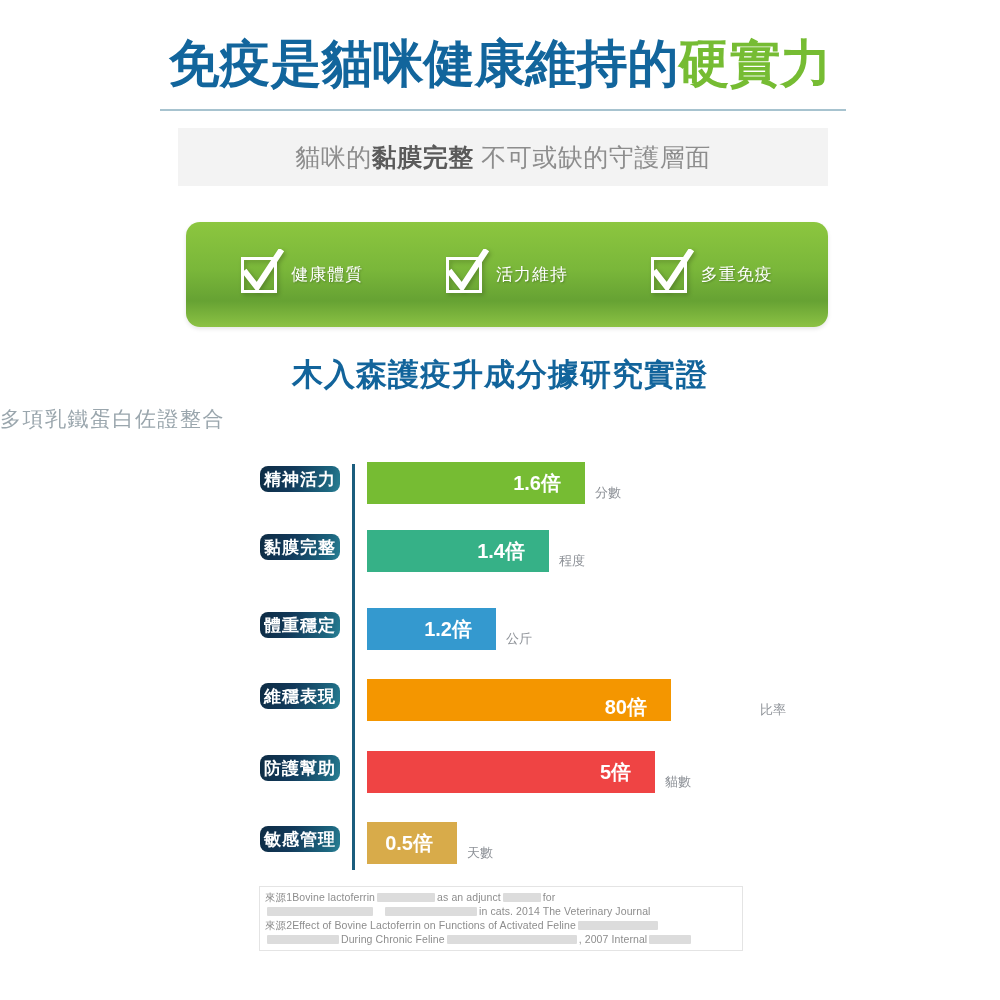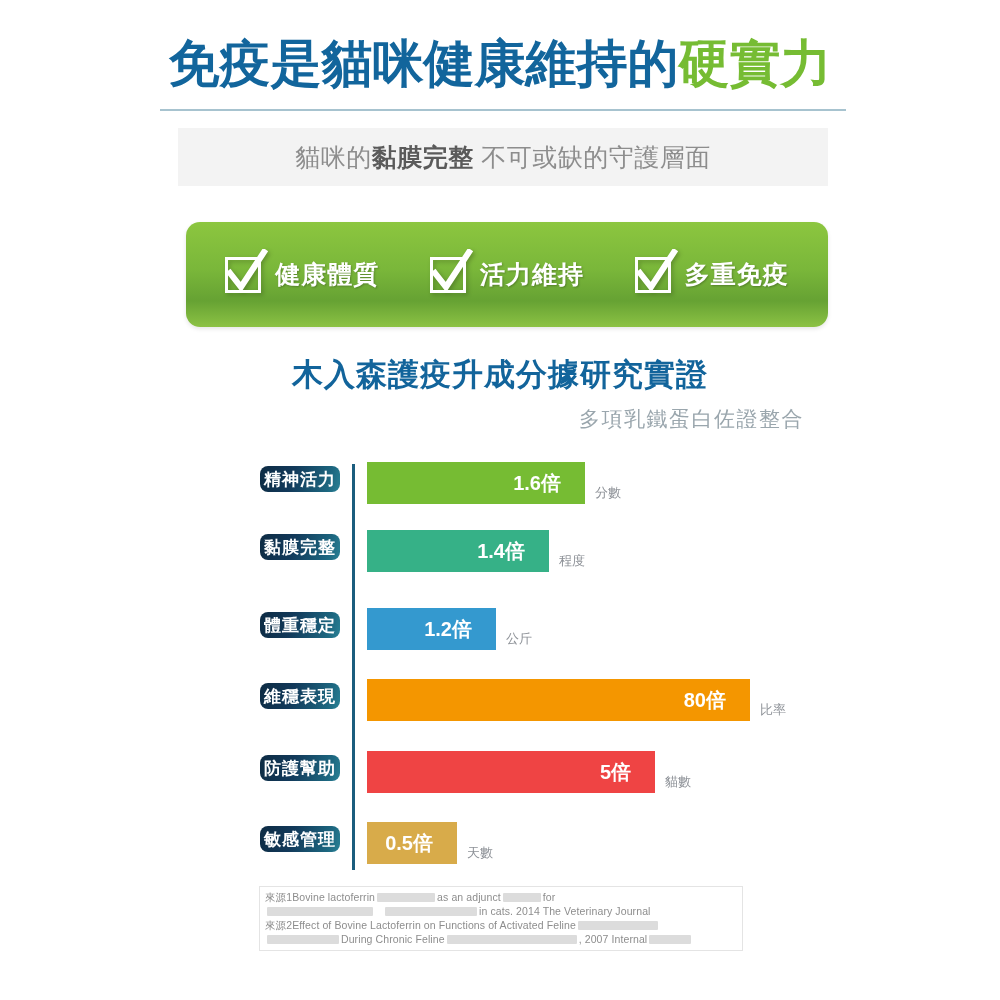--- a/index.html
+++ b/index.html
@@ -81,22 +81,22 @@
     position: relative;
     width: 36px; height: 36px;
     border: 3px solid #ffffff;
     box-sizing: border-box;
     filter: drop-shadow(2px 2px 2px rgba(0,0,0,0.22));
     flex: none;
   }
   .check-box svg { position: absolute; left: -5px; top: -11px; }
   .feature-label {
     color: #ffffff;
-    font-size: 25px;
-    font-weight: bold;
+    font-size: 17px;
+    font-weight: normal;
     letter-spacing: 1px;
     text-shadow: 1px 1px 2px rgba(0,0,0,0.25);
     white-space: nowrap;
   }
 
   
   #chart-heading {
     position: absolute;
     left: 0; top: 354px;
     width: 1000px;
@@ -104,21 +104,21 @@
     font-size: 31px;
     font-weight: bold;
     color: #12649b;
     letter-spacing: 1px;
     white-space: nowrap;
   }
   #chart-subheading {
     position: absolute;
     left: 0; top: 405px;
     width: 804px;
-    text-align: right;
+    text-align: left;
     font-size: 21px;
     color: #9aa6ad;
     letter-spacing: 1.5px;
     white-space: nowrap;
   }
 
   
   #chart {
     position: absolute;
     left: 260px; top: 462px;
@@ -273,21 +273,21 @@
   <div class="bar-row" style="top:146px;">
     <div class="row-label">體重穩定</div>
     <div class="bar" style="width: 129px; background: rgb(52, 153, 207);">
         <span class="bar-value">1.2倍</span>
       </div>
     <div class="bar-unit" style="left: 246px;">公斤</div>
   </div>
 
   <div class="bar-row" style="top:217px;">
     <div class="row-label">維穩表現</div>
-    <div class="bar" style="width: 383px; background: rgb(244, 150, 0);">
+    <div class="bar" style="width: 304px; background: rgb(244, 150, 0); align-items: flex-end;">
         <span class="bar-value">80倍</span>
       </div>
     <div class="bar-unit" style="left: 500px;">比率</div>
   </div>
 
   <div class="bar-row" style="top:289px;">
     <div class="row-label">防護幫助</div>
     <div class="bar" style="width: 288px; background: #ef4444;">
         <span class="bar-value">5倍</span>
       </div>

